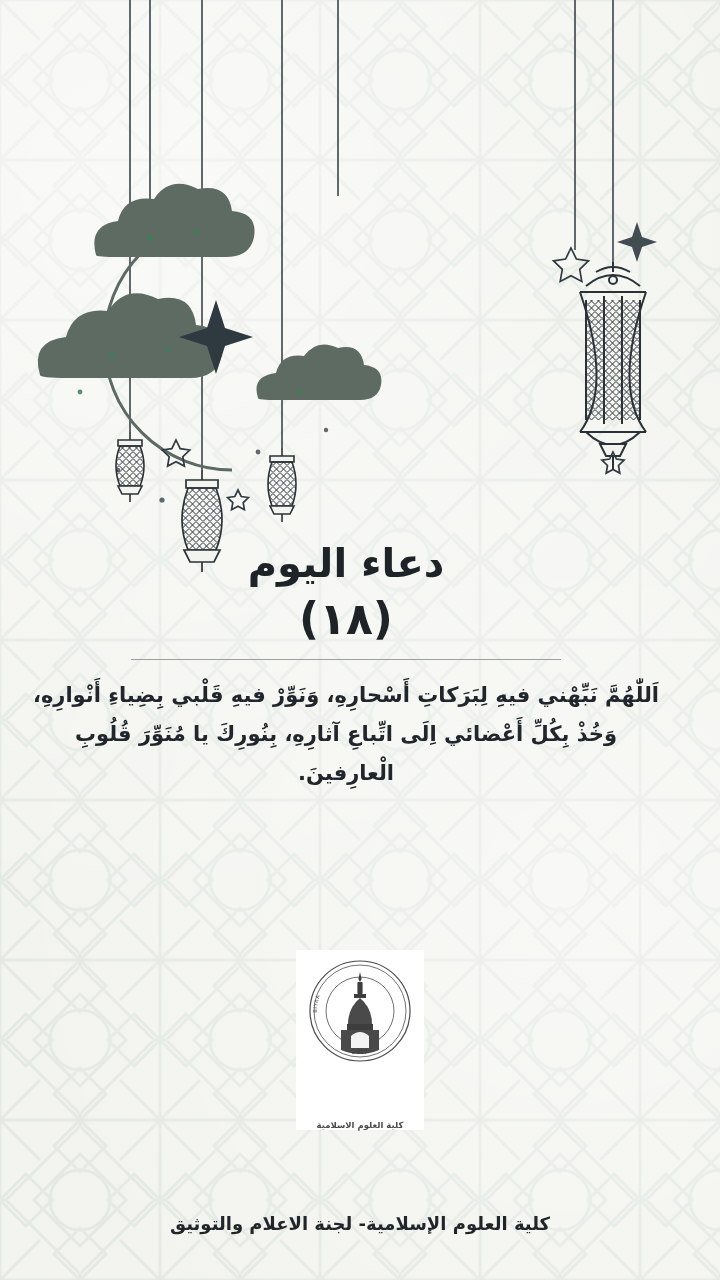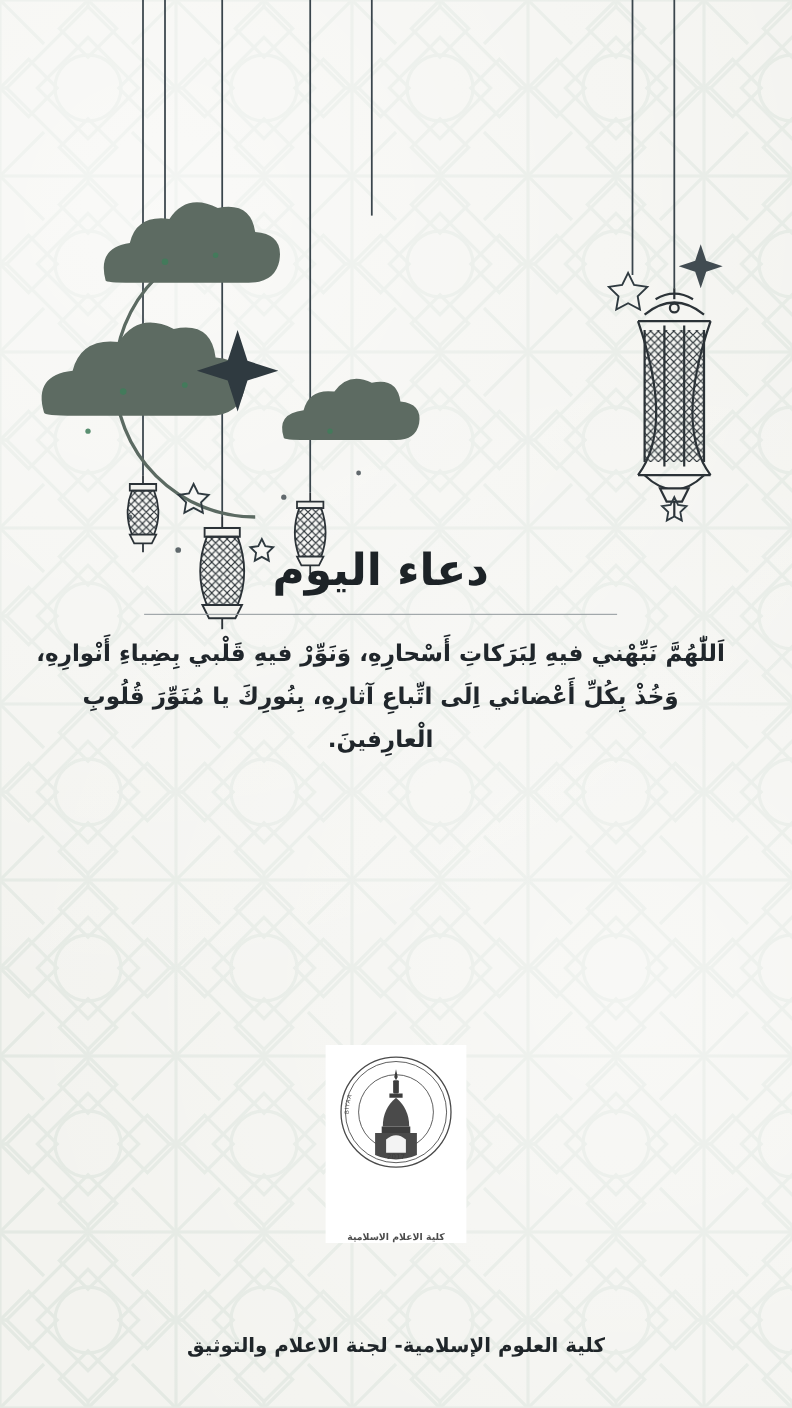--- a/index.html
+++ b/index.html
@@ -41,21 +41,21 @@
   .deco-top {
     position: absolute;
     top: 0; left: 0;
     width: 720px;
     height: 700px;
   }
 
   
   .content {
     position: absolute;
-    top: 492px;
+    top: 536px;
     left: 0;
     width: 692px;
     text-align: center;
     color: #1d2327;
   }
   .title-line1 {
     font-family: "DejaVu Sans", sans-serif;
     font-size: 40px;
     font-weight: bold;
     line-height: 1.35;
@@ -267,20 +267,21 @@
     <g fill="#2f3a40" opacity="0.75">
       <circle cx="162" cy="500" r="2.6"></circle>
       <circle cx="258" cy="452" r="2.4"></circle>
       <circle cx="118" cy="470" r="2.2"></circle>
       <circle cx="326" cy="430" r="2.2"></circle>
     </g>
   </svg>
 
   <div class="content">
     <div class="title-line1">دعاء اليوم</div>
+    <div class="title-num">(١٨)</div>
     <div class="rule"></div>
     <div class="dua">اَللّٰهُمَّ نَبِّهْني فيهِ لِبَرَكاتِ أَسْحارِهِ، وَنَوِّرْ فيهِ قَلْبي بِضِياءِ أَنْوارِهِ، وَخُذْ بِكُلِّ أَعْضائي اِلَى اتِّباعِ آثارِهِ، بِنُورِكَ يا مُنَوِّرَ قُلُوبِ الْعارِفينَ.</div>
   </div>
 
   <div class="logo-wrap">
     <div class="logo-seal">
       <svg width="106" height="106" viewBox="0 0 106 106" xmlns="http://www.w3.org/2000/svg">
         <defs>
           <path id="circPath" d="M53,53 m-43,0 a43,43 0 1,1 86,0 a43,43 0 1,1 -86,0"></path>
         </defs>
@@ -296,18 +297,18 @@
           <rect x="50.4" y="24" width="5.2" height="12" rx="1"></rect>
           <path d="M47,36 h12 v4 h-12 Z"></path>
           <path d="M53,40 q-12,10 -12,26 h24 q0,-16 -12,-26 Z" fill="#4a4a4a"></path>
           <path d="M40,66 h26 v6 h-26 Z" fill="#3d3d3d"></path>
           <path d="M34,72 h38 v20 q-19,8 -38,0 Z" fill="#4a4a4a"></path>
           <path d="M44,78 q9,-8 18,0 v12 h-18 Z" fill="#f3f3f3"></path>
         </g>
         <text x="53" y="96" text-anchor="middle" font-size="6.4" fill="#3d3d3d" font-family="DejaVu Sans, sans-serif">2017</text>
       </svg>
     </div>
-    <div class="logo-caption">كلية الاعلام الاسلامية</div>
+    <div class="logo-caption">كلية العلوم الاسلامية</div>
   </div>
 
   <div class="footer">كلية العلوم الإسلامية- لجنة الاعلام  والتوثيق</div>
 
 </div>
 
 </body></html>

